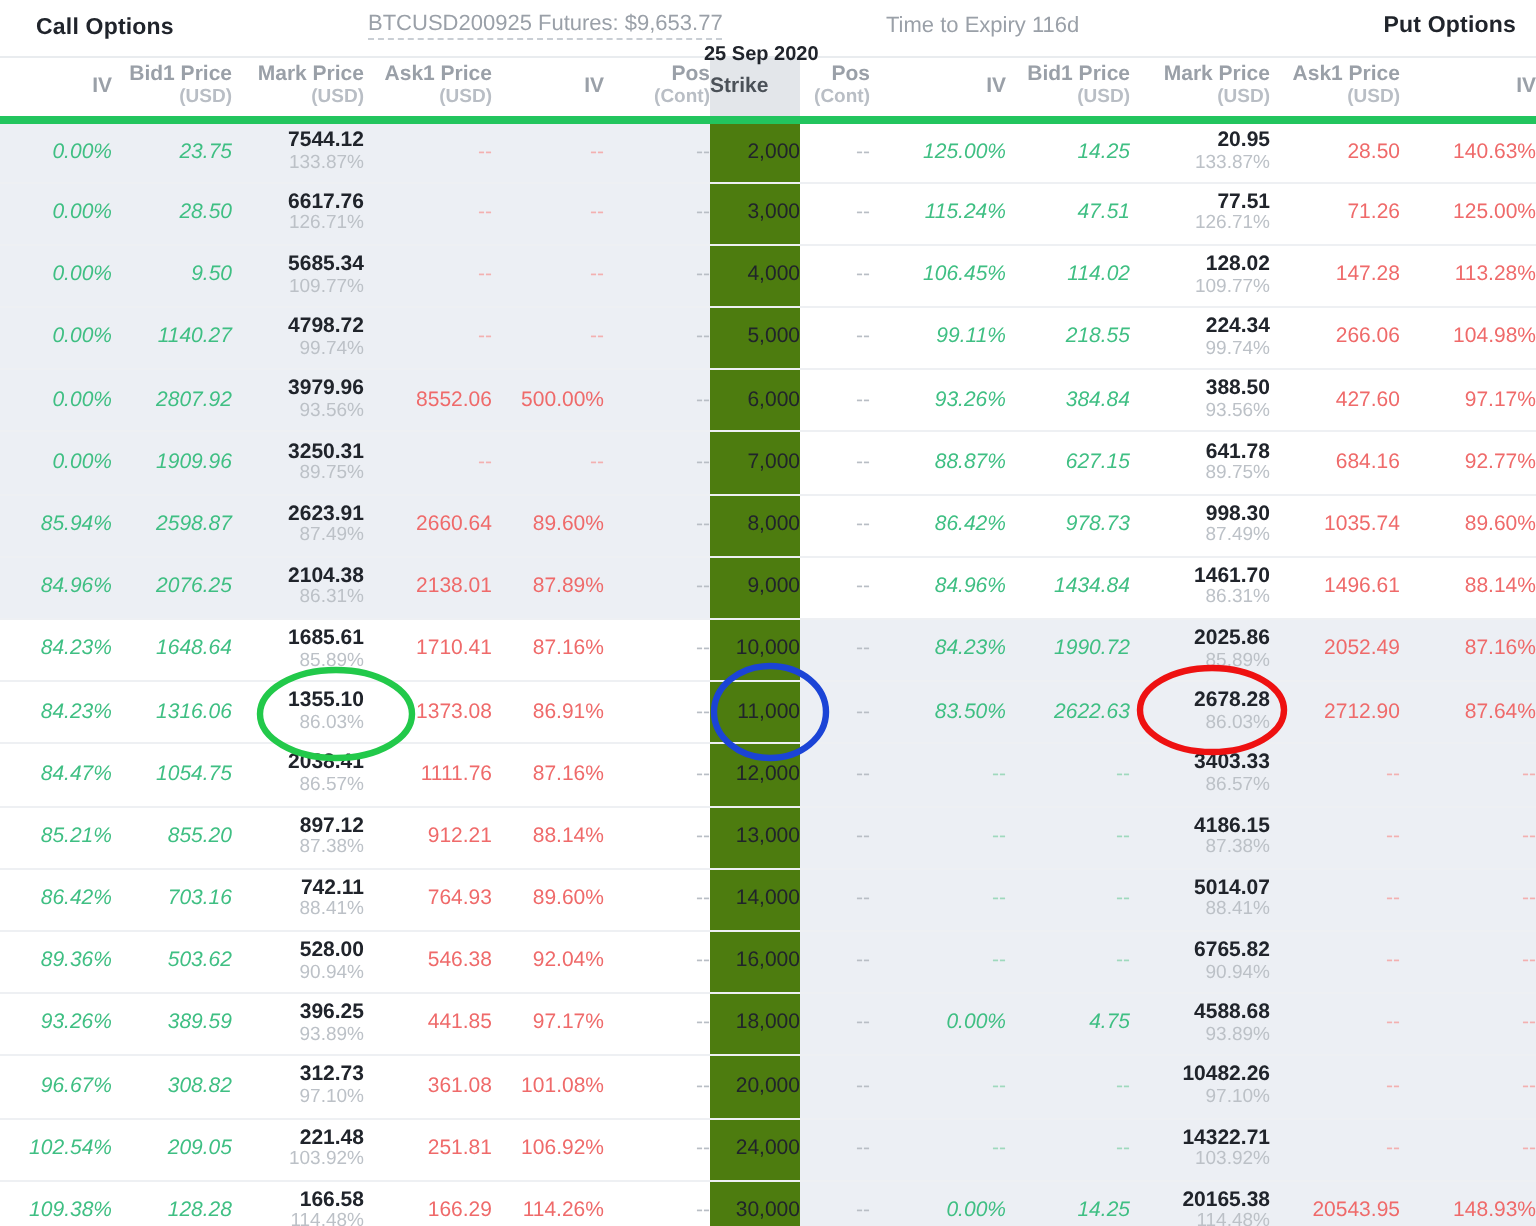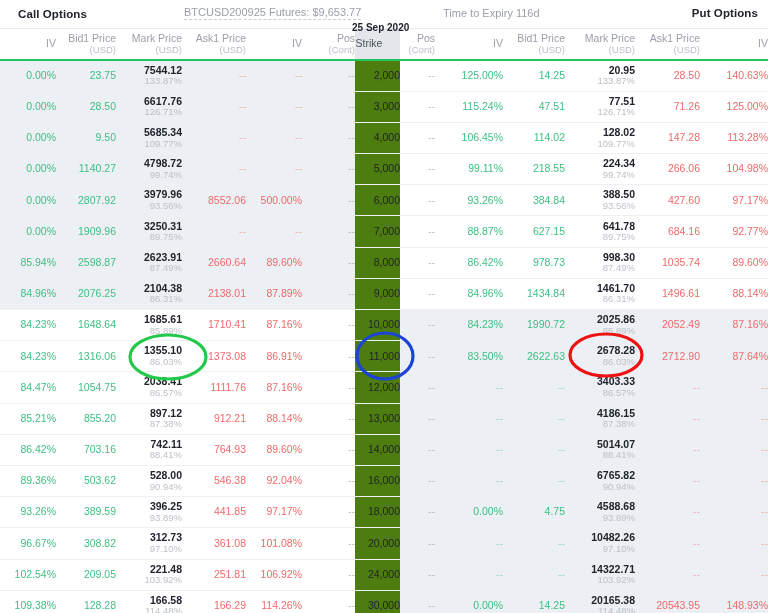--- a/index.html
+++ b/index.html
@@ -45,23 +45,23 @@
     font-size: 10.5px;
     padding: 0;
     text-align: right;
     vertical-align: middle;
     white-space: nowrap;
   }
 
   thead th {
     height: 31px;
     color: #9aa0a8;
-    font-weight: 400;
+    font-weight: 700;
     background: #fff;
-    border-bottom: 2px solid #22c55e;
+    border-bottom: 4px solid #22c55e;
     padding-right: 8px;
     line-height: 1.12;
   }
   thead th .unit { display: block; color: #b9bec5; font-size: 9.5px; }
   thead th.strike-h {
     text-align: center;
     padding-right: 17px;
     color: #4b5158;
     background: #e3e6ea;
   }
@@ -78,21 +78,21 @@
 
   td.strike {
     text-align: center;
     padding-right: 0;
     background: #4d7c0f;
     color: #20242b;
     font-weight: 400;
     font-size: 10.5px;
   }
 
-  .green { color: #3fbf83; }
+  .green { color: #3fbf83; font-style: italic; }
   .red   { color: #ef6a6a; }
   .dark  { color: #20242b; font-weight: 700; text-align: center; }
   .muted { color: #bcc1c7; font-size: 9.5px; display: block; font-weight: 400; }
   .dash-g { color: #9fd9bd; }
   .dash-r { color: #f3b0b0; }
   .dash-n { color: #b9bec5; }
 
   
   col.c-iv1   { width: 56px; }
   col.c-bid1  { width: 60px; }

